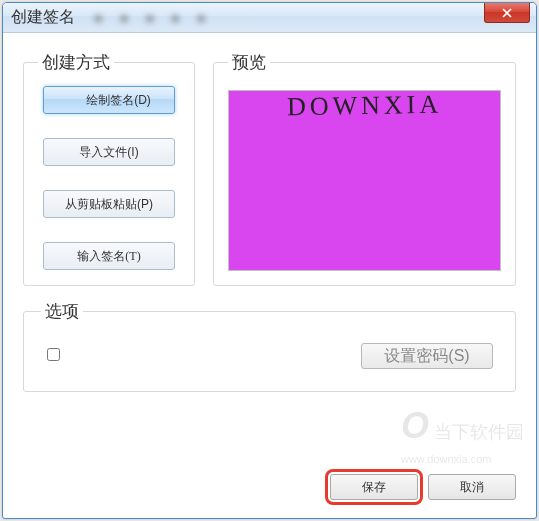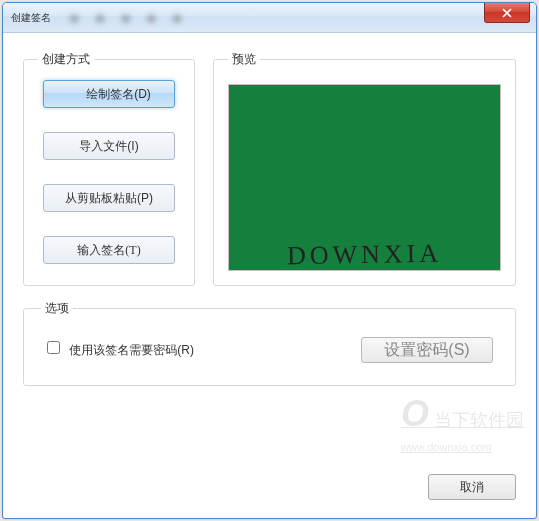--- a/index.html
+++ b/index.html
@@ -24,21 +24,21 @@
       height: 30px;
       background: linear-gradient(to bottom, #ebf3fb 0%, #d9e8f7 45%, #cfe1f4 46%, #dce9f7 100%);
       border-bottom: 1px solid #b8cde2;
       display: flex;
       align-items: center;
       padding-left: 8px;
       position: relative;
     }
     .titlebar-title {
       color: #333;
-      font-size: 10px;
+      font-size: 16px;
     }
     .blurred-tabs {
       margin-left: 20px;
       filter: blur(3px);
       color: #666;
       font-size: 11px;
       letter-spacing: 8px;
     }
     .close-btn {
       position: absolute;
@@ -65,38 +65,38 @@
       gap: 18px;
     }
     fieldset {
       border: 1px solid #d8d8d8;
       border-radius: 3px;
       padding: 12px 14px 14px 14px;
     }
     legend {
       padding: 0 4px;
       color: #333;
-      font-size: 12px;
+      font-size: 17px;
     }
     .fs-create {
       width: 172px;
       height: 235px;
     }
     .fs-preview {
       flex: 1;
       height: 235px;
       display: flex;
     }
     .preview-canvas {
       flex: 1;
       border: 1px solid #c0c0c0;
-      background: #15803d;
+      background: #d946ef;
       margin-top: 4px;
       display: flex;
-      align-items: flex-end;
+      align-items: flex-start;
       justify-content: center;
     }
     .handwritten {
       font-family: "Comic Sans MS", cursive;
       font-size: 26px;
       letter-spacing: 4px;
       color: #222;
       transform: rotate(-1deg);
     }
     .method-btn {
@@ -164,26 +164,25 @@
       font-size: 12px;
       color: #333;
       cursor: pointer;
     }
     .action-btn.highlighted {
       outline: 3px solid #e63a2c;
       outline-offset: 2px;
     }
     .watermark {
       position: absolute;
-      right: 12px; bottom: 62px;
+      right: 12px; bottom: 50px;
       opacity: 0.12;
       font-size: 18px;
       color: #444;
       pointer-events: none;
-      text-decoration: underline;
     }
     .watermark .logo {
       font-size: 36px;
       font-style: italic;
       font-weight: bold;
     }
   </style>
 </head>
 <body>
 
@@ -217,27 +216,27 @@
     </div>
 
     <fieldset class="fs-options">
       <legend>选项</legend>
 
 
 
       <div class="option-row pwd-row">
         <div>
           <input type="checkbox" style="">
-          <span class="option-label">使用该签名需要密码(R)</span>
         </div>
         <button class="pwd-btn">设置密码(S)</button>
       </div>
     </fieldset>
 
     <div class="bottom-bar">
+      <button class="action-btn highlighted">保存</button>
       <button class="action-btn">取消</button>
     </div>
 
     <div class="watermark">
       <span class="logo">O</span>
       <span>当下软件园</span><br>
       <span style="font-size:11px">www.downxia.com</span>
     </div>
   </div>
 </div>

